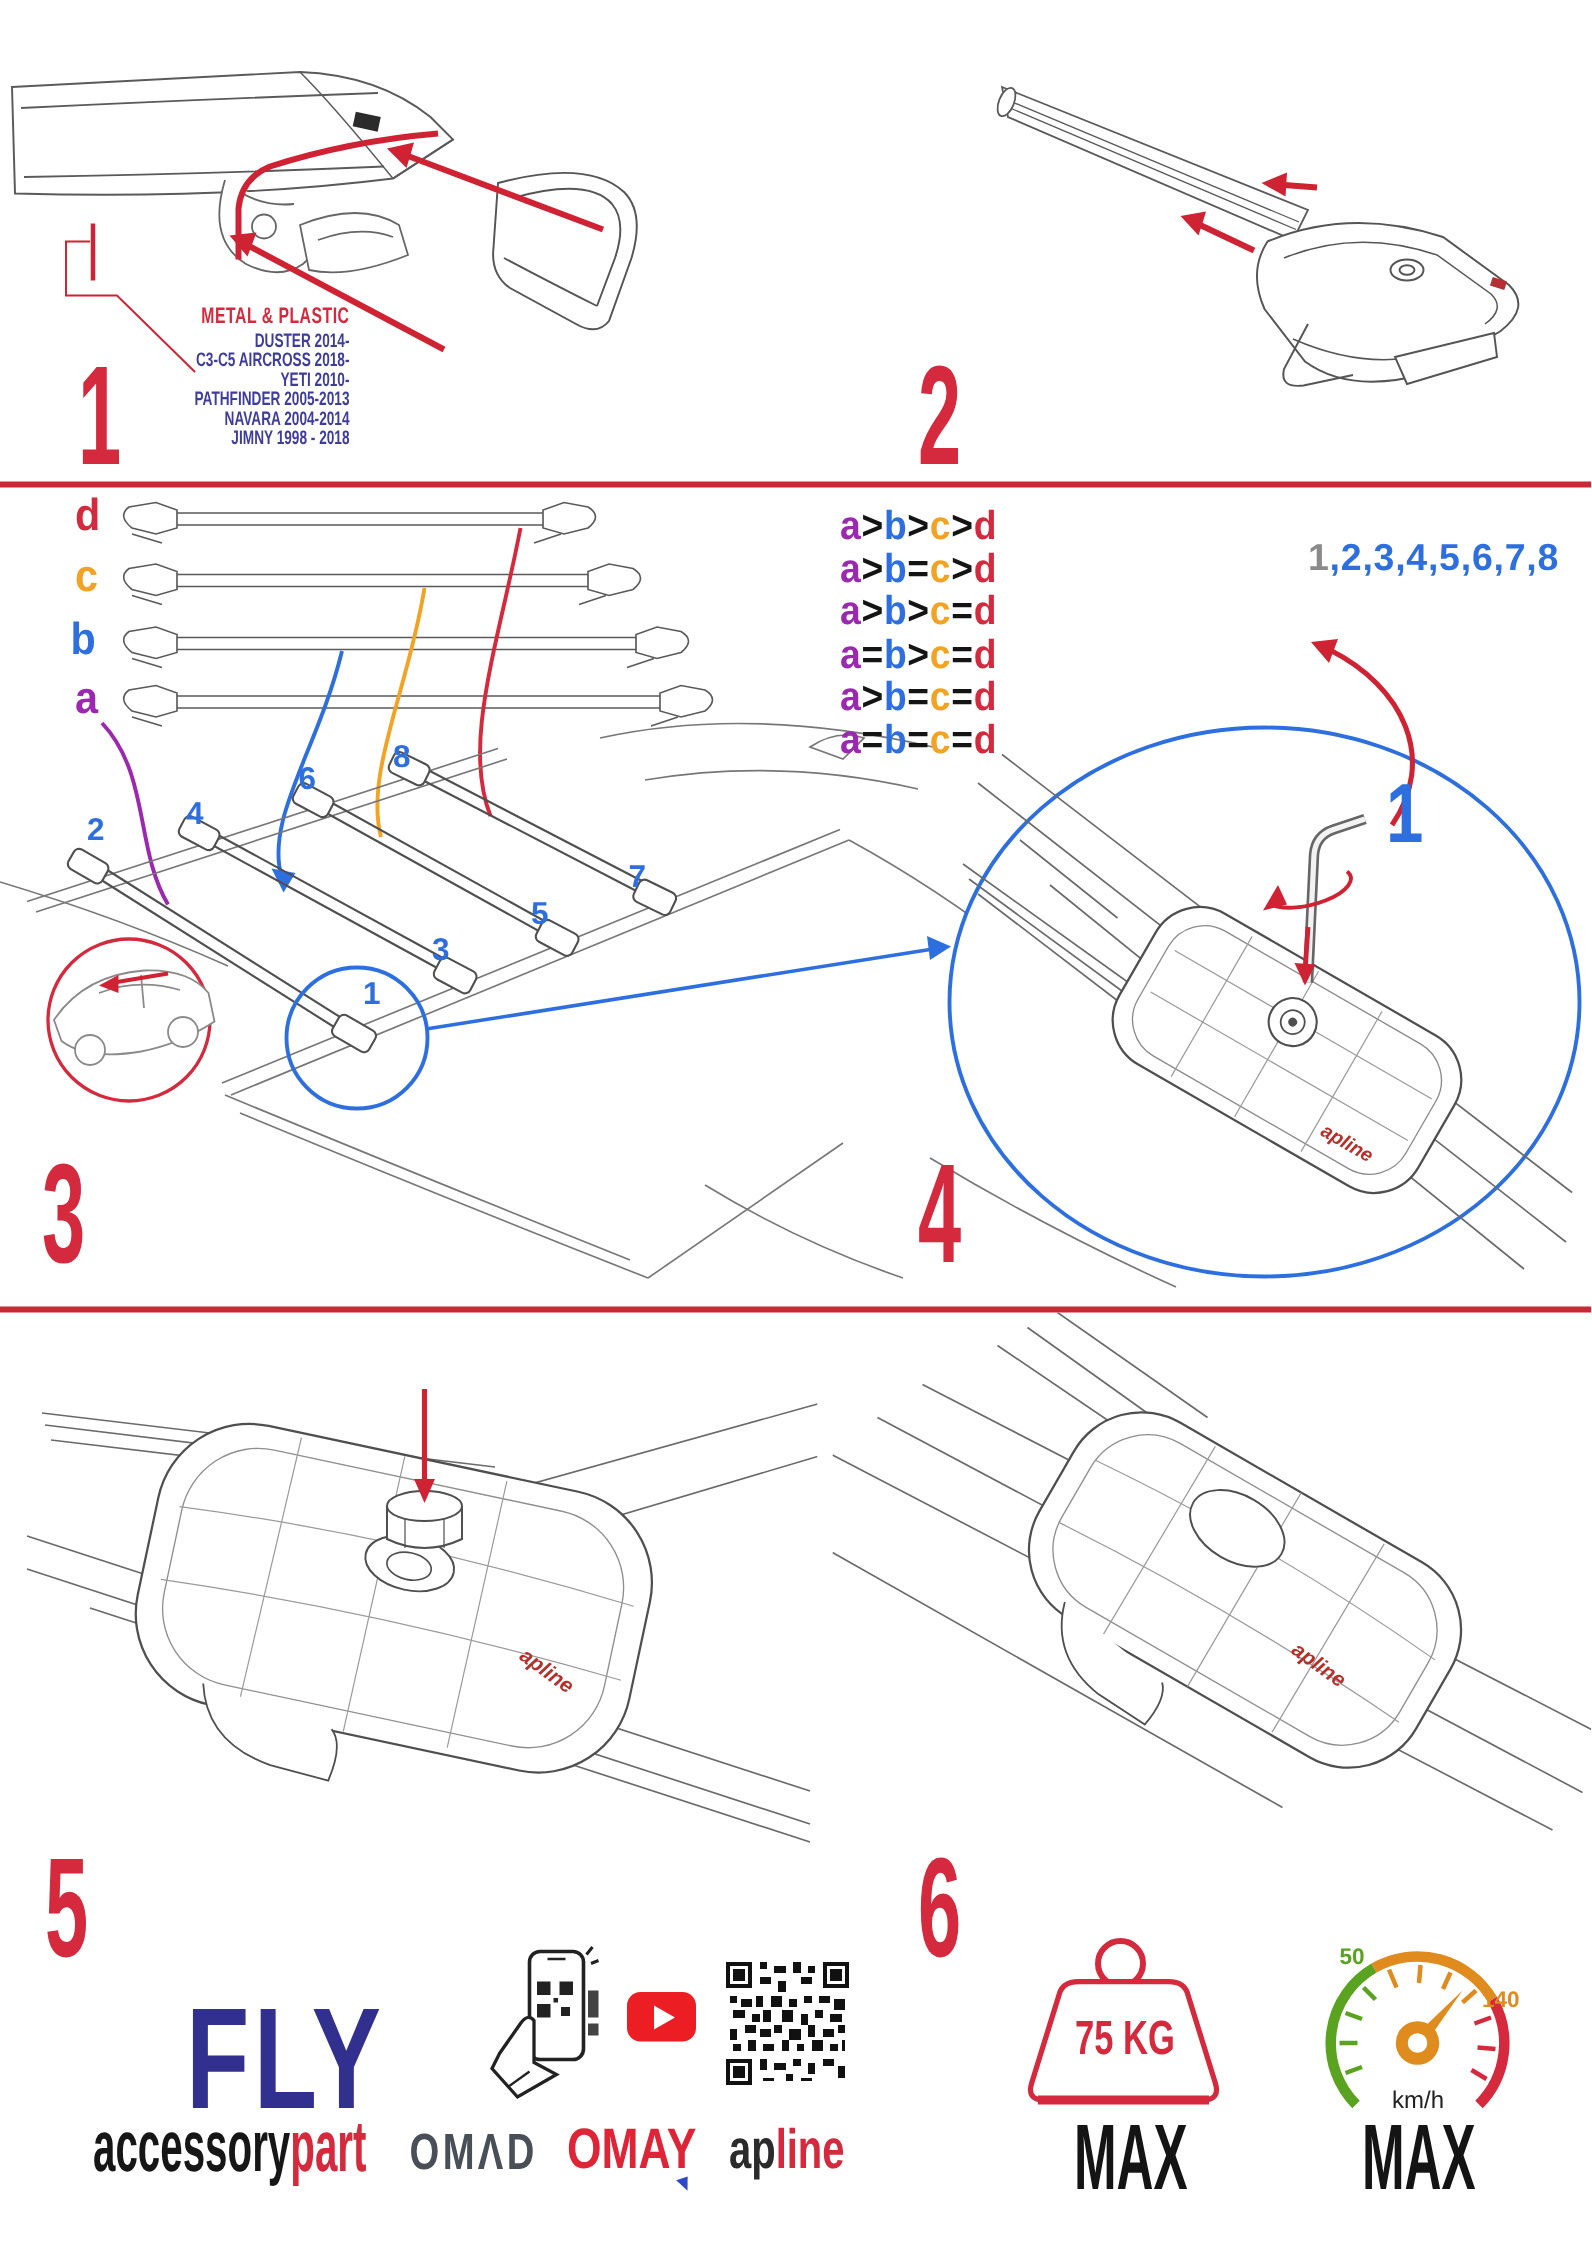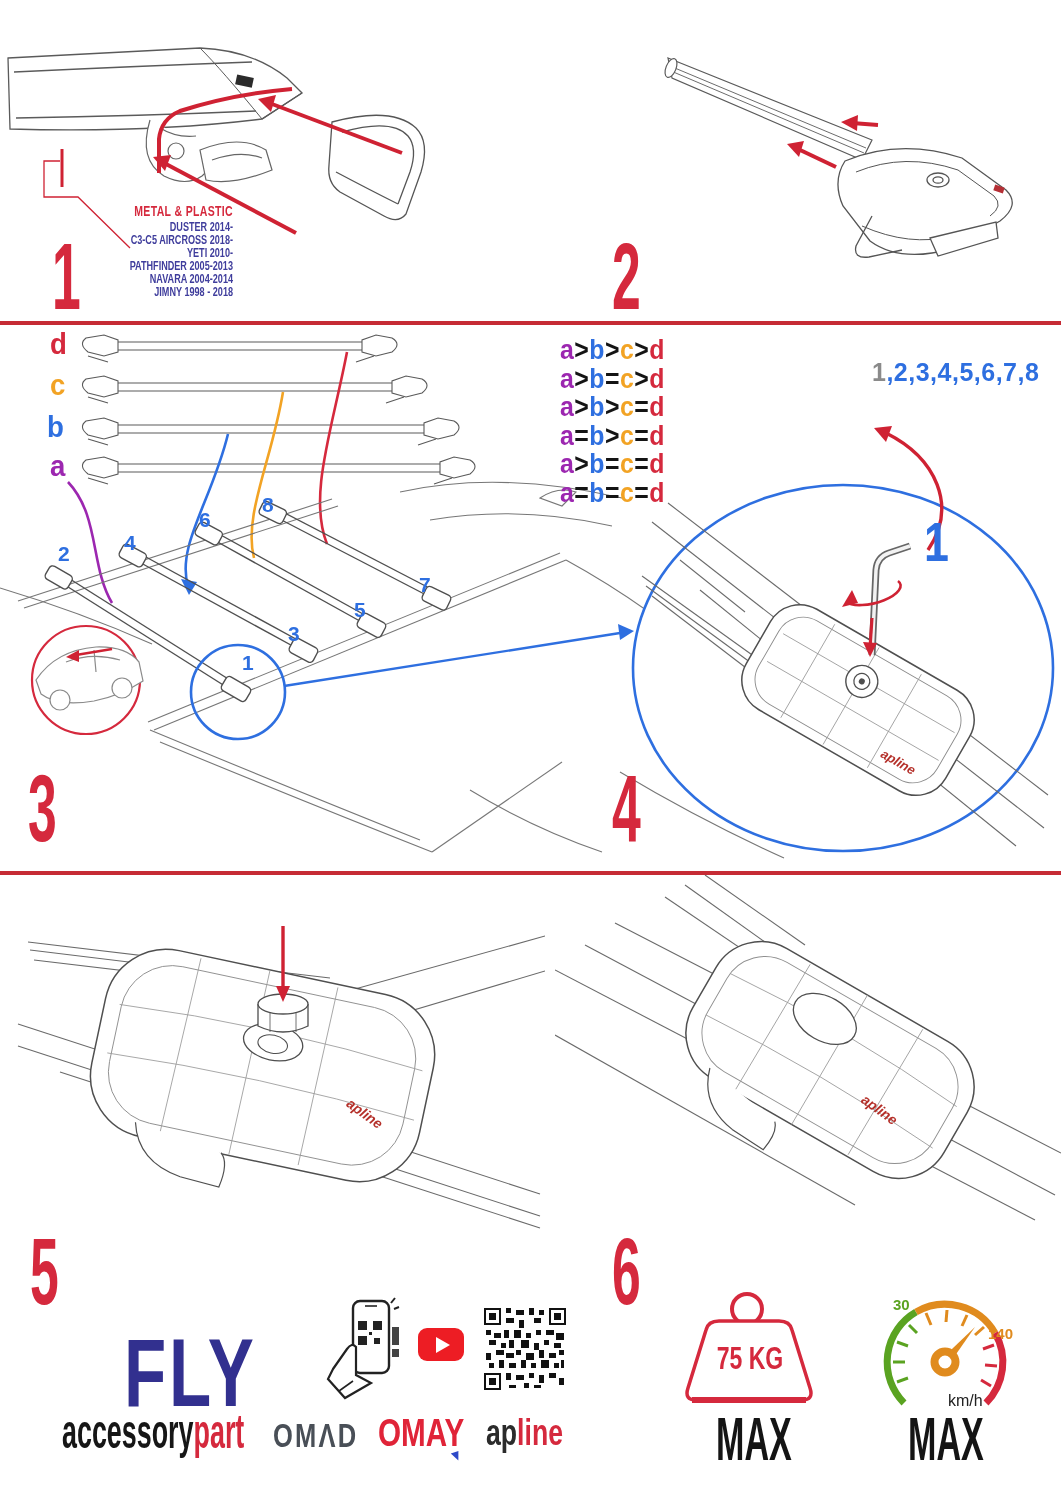--- a/index.html
+++ b/index.html
@@ -41,21 +41,21 @@
                border-right:3px solid transparent;border-top:9px solid #2d49c8;transform:rotate(-18deg);}
   .w-apline{left:486px;top:1414px;font-size:37px;transform:scaleX(.72);}
   .w-apline .blk{color:#2b2b2b}.w-apline .red{color:#d5293d}
   
   .max-label{position:absolute;color:#141414;font-weight:700;font-size:62px;line-height:1;
              transform:scaleX(.55);transform-origin:left top;}
   .kg-label{position:absolute;left:690px;top:1342px;width:120px;text-align:center;color:#d5293d;
             font-weight:700;font-size:32px;line-height:1;transform:scaleX(.72);transform-origin:center top;}
   .speed-60{position:absolute;left:893px;top:1296px;color:#5aa321;font-weight:700;font-size:15px;}
   .speed-120{position:absolute;left:988px;top:1325px;color:#e08b1e;font-weight:700;font-size:15px;}
-  .kmh{position:absolute;left:948px;top:1392px;color:#222;font-size:16px;text-align:right;}
+  .kmh{position:absolute;left:928px;top:1392px;color:#222;font-size:16px;text-align:right;}
   
   .yt{position:absolute;left:418px;top:1328px;width:46px;height:33px;background:#ed1d24;border-radius:9px;}
   .yt::after{content:"";position:absolute;left:18px;top:9px;border-left:14px solid #fff;
              border-top:8px solid transparent;border-bottom:8px solid transparent;}
 </style>
 </head>
 <body>
 
 <div id="sheet">
 
@@ -474,18 +474,18 @@
         <line x1="66" y1="32" x2="67" y2="20" stroke="#e08b1e"></line>
       <line x1="82" y1="36" x2="87" y2="25" stroke="#e08b1e"></line>
         <line x1="95" y1="45" x2="104" y2="37" stroke="#e08b1e"></line>
       <line x1="103" y1="59" x2="114" y2="55" stroke="#d5293d"></line>
         <line x1="105" y1="75" x2="117" y2="76" stroke="#d5293d"></line>
       <line x1="101" y1="90" x2="111" y2="96" stroke="#d5293d"></line>
     </g>
     <polygon points="95,37 68.5,75 61.5,69" fill="#e08b1e"></polygon>
     <circle cx="65" cy="72" r="10.5" fill="#fff" stroke="#e08b1e" stroke-width="8"></circle>
   </svg>
-  <span class="speed-60">30</span>
+  <span class="speed-60">50</span>
   <span class="speed-120">140</span>
   <span class="kmh">km/h</span>
   <div class="max-label" style="left:908px;top:1408px">MAX</div>
 
 </div>
 
 </body></html>

